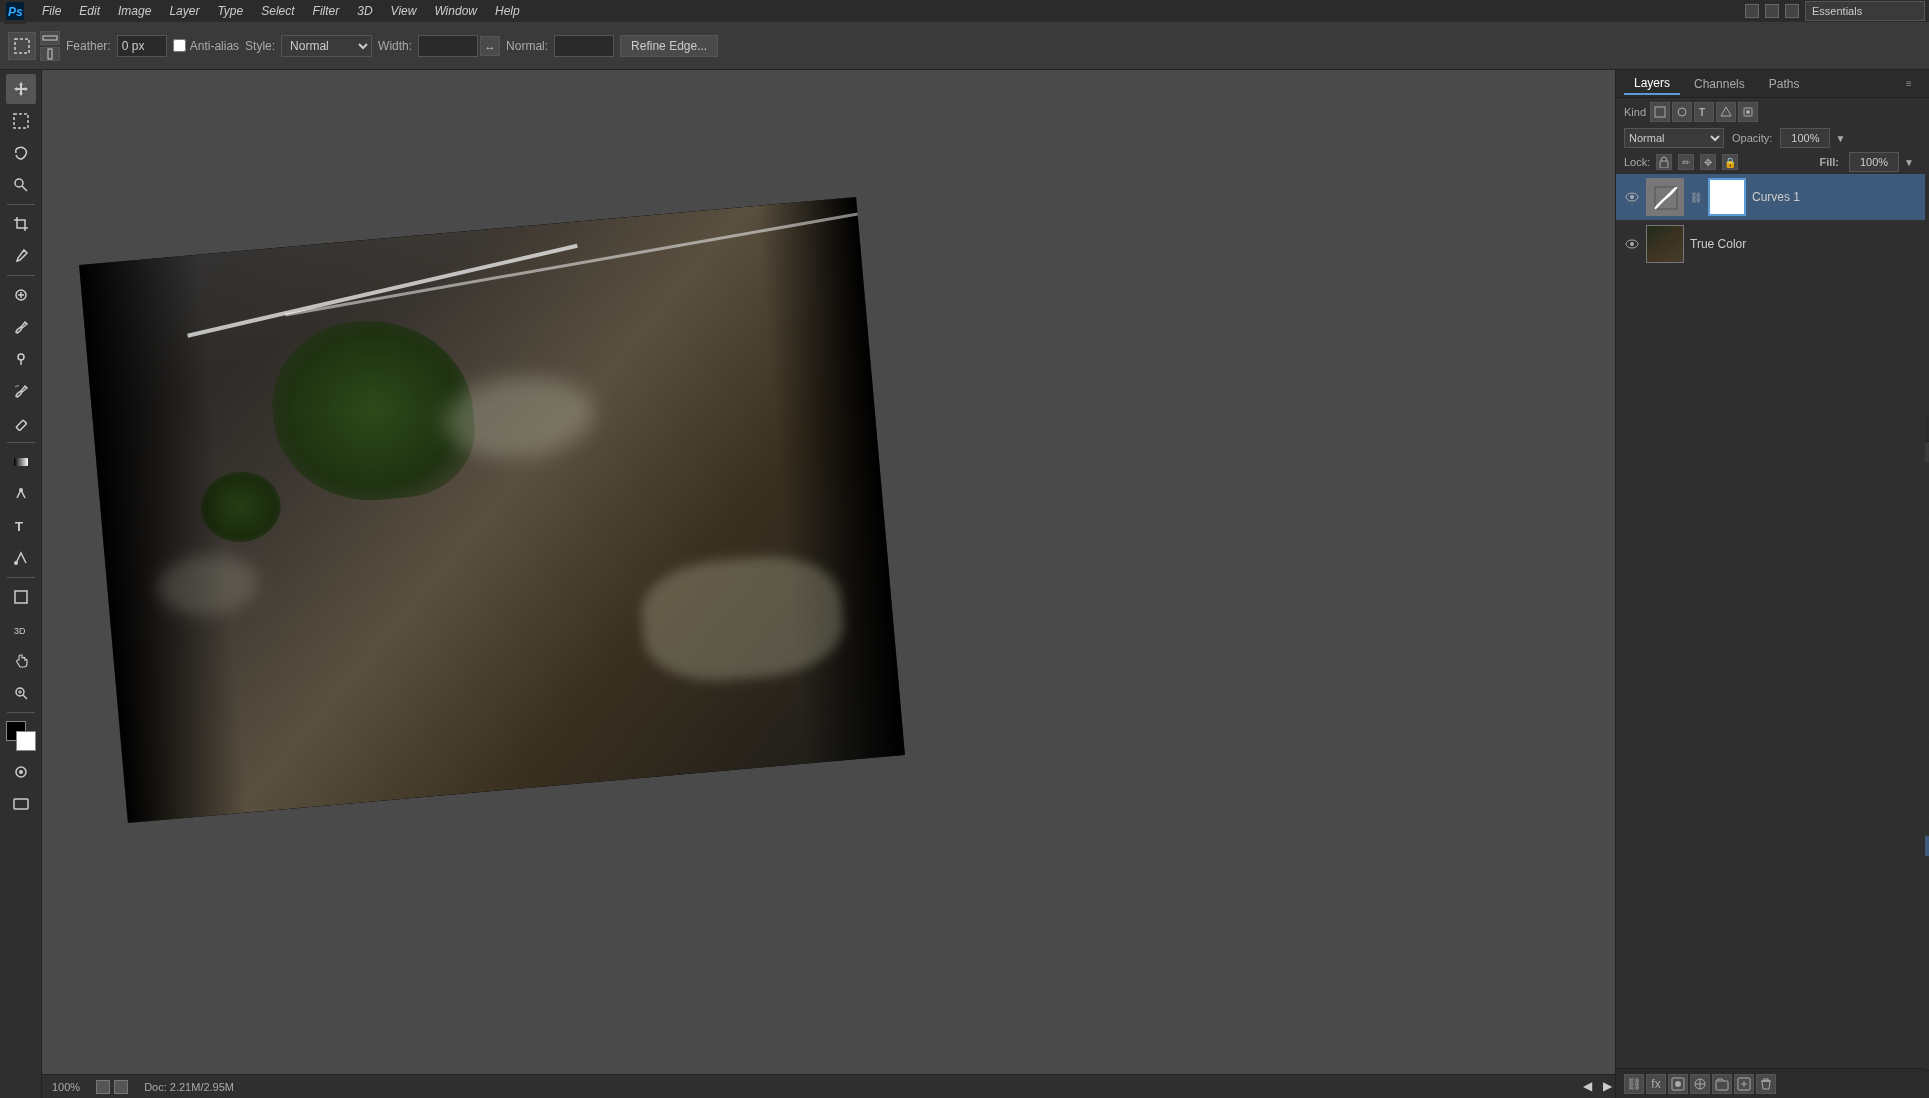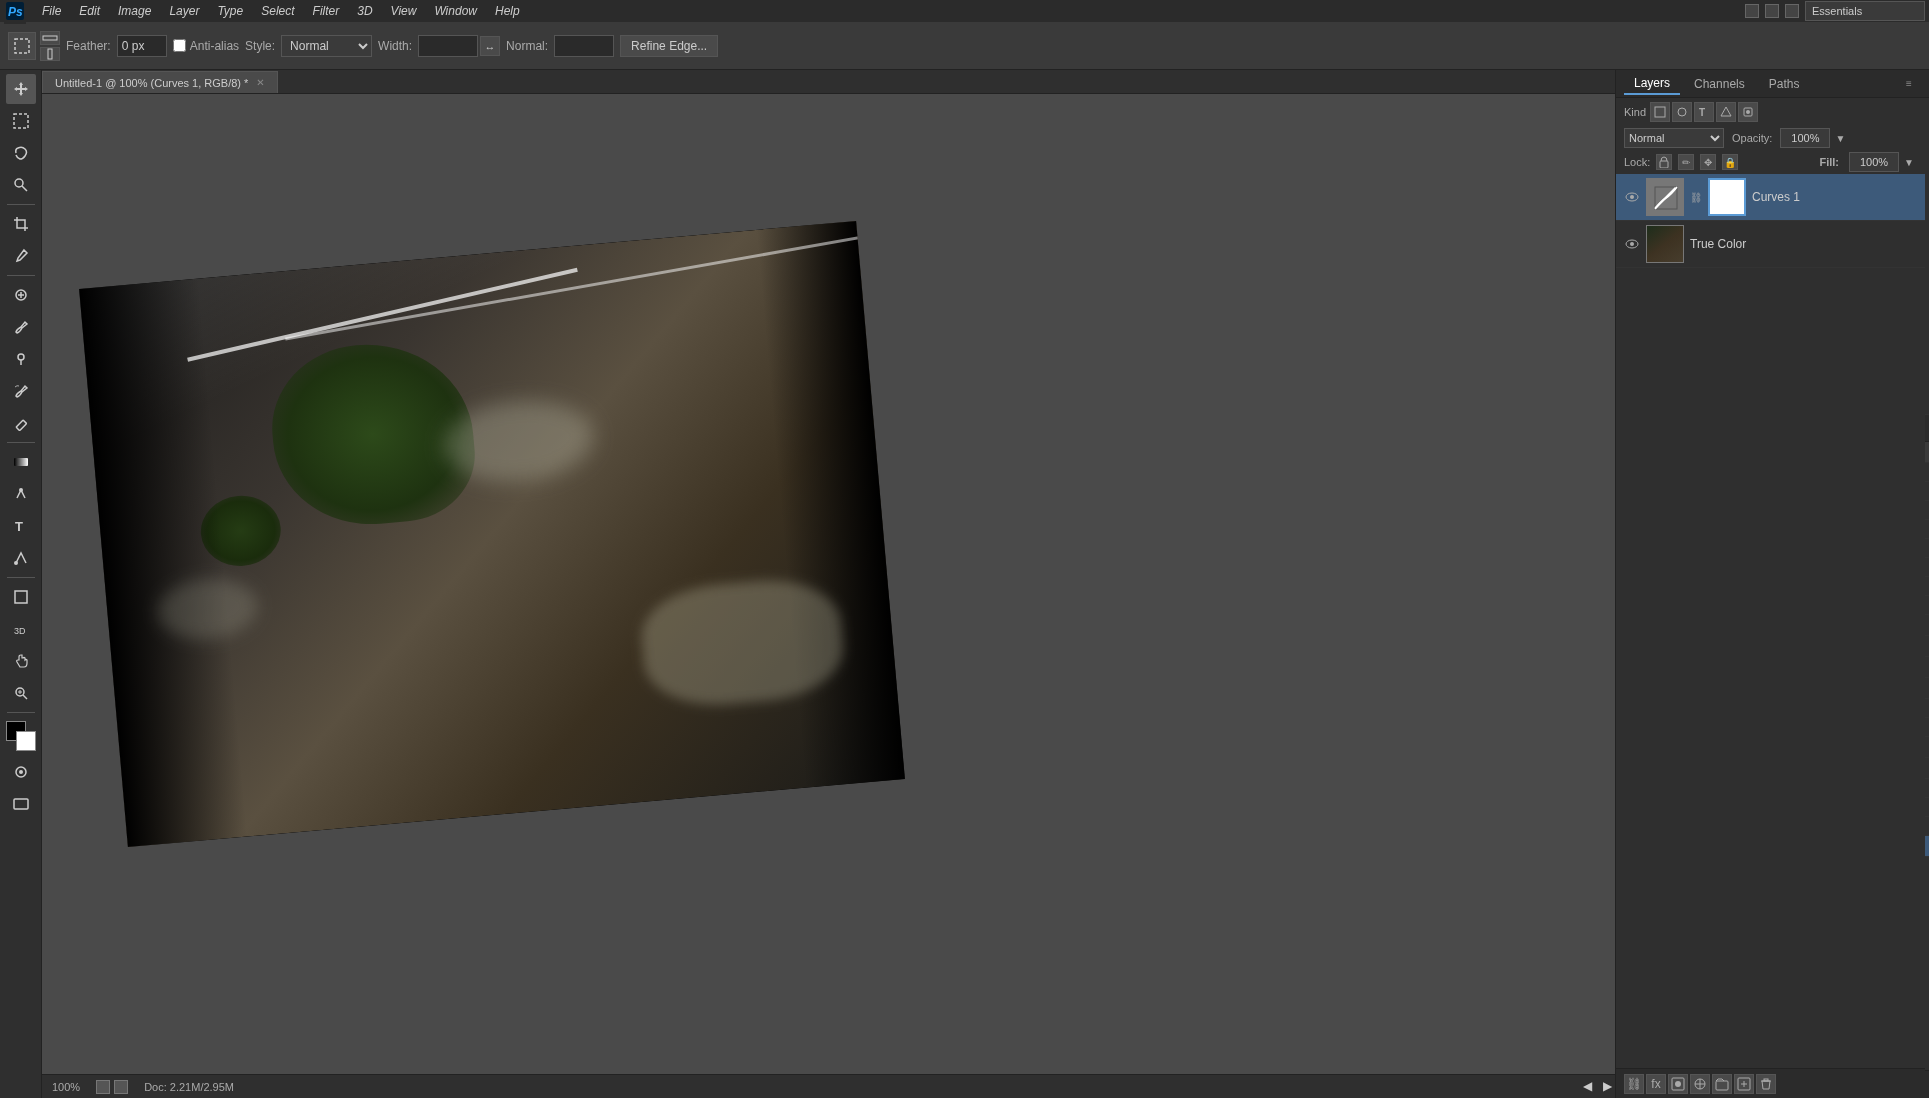--- a/index.html
+++ b/index.html
@@ -884,26 +884,20 @@
 
     <div class="tool-icon">
       <svg width="16" height="16" viewBox="0 0 16 16">
           <rect x="1" y="3" width="14" height="10" rx="1" fill="none" stroke="#ccc" stroke-width="1.5"></rect>
         </svg>
     </div>
   </div>
 
   <div id="canvas-area" style="flex:1; background:#4a4a4a; position:relative; display:flex; flex-direction:column; overflow:hidden;">
 
-    <div id="canvas-tabs">
-      <div class="canvas-tab active">
-        <span>Untitled-1 @ 100% (Curves 1, RGB/8) *</span>
-        <span class="tab-close">✕</span>
-      </div>
-    </div>
 
     <div id="canvas-content">
       <div id="canvas-image-container">
         <div id="satellite-canvas">
           <div class="sat-bg"></div>
           <div class="sat-land"></div>
           <div class="sat-land2"></div>
           <div class="sat-edge1"></div>
           <div class="sat-edge-black"></div>
           <div class="sat-edge-black2"></div>

